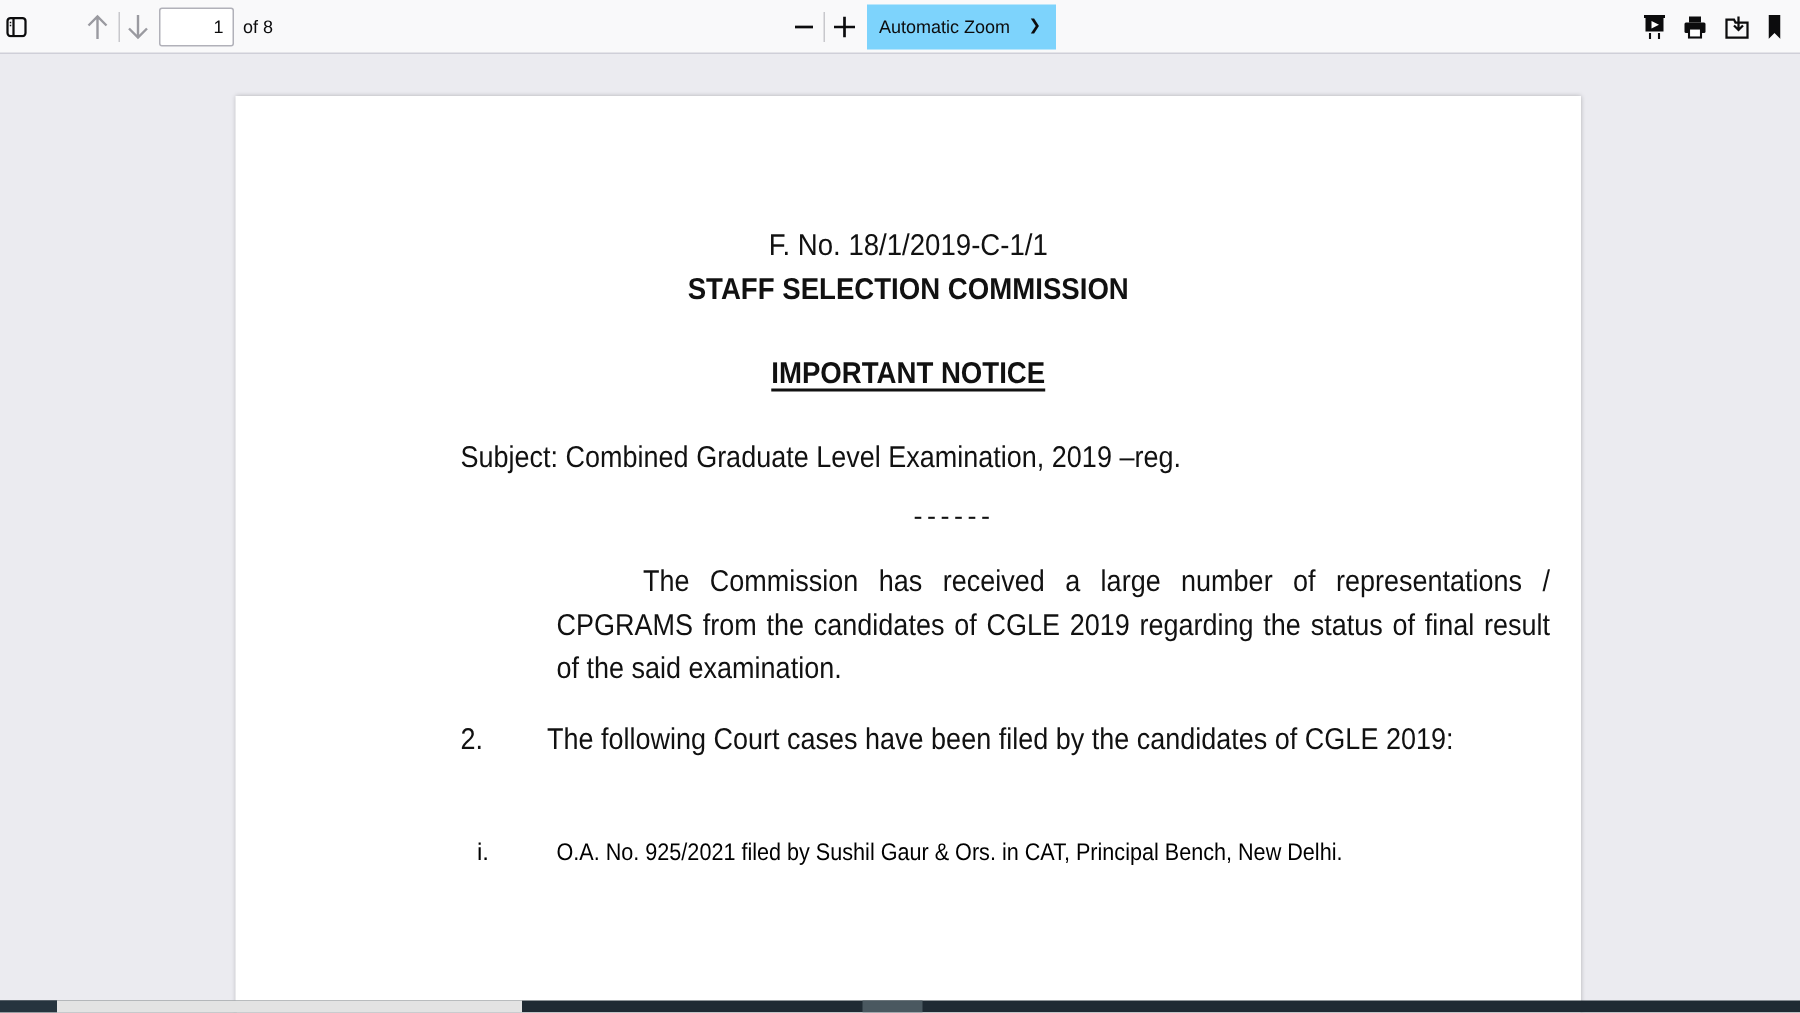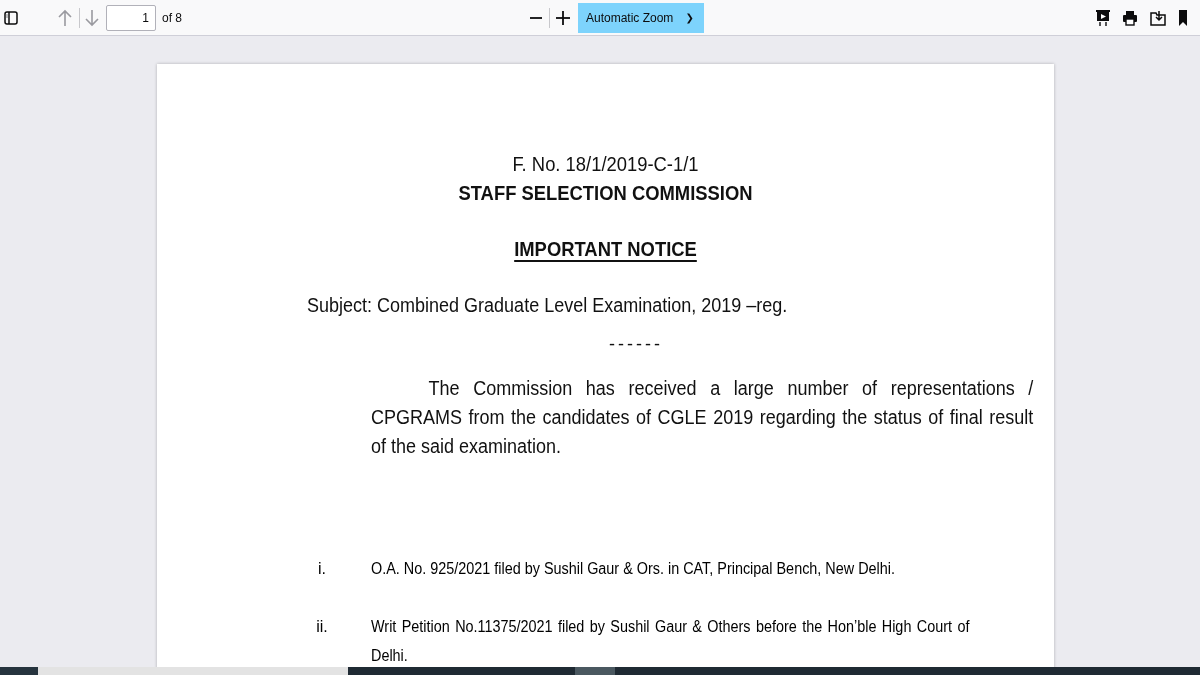--- a/index.html
+++ b/index.html
@@ -140,28 +140,27 @@
     <div class="doc center fno">F. No. 18/1/2019-C-1/1</div>
     <div class="doc center ssc">STAFF SELECTION COMMISSION</div>
     <div class="doc center notice"><span>IMPORTANT NOTICE</span></div>
     <div class="doc subject">Subject: Combined Graduate Level Examination, 2019 –reg.</div>
     <div class="doc dashes">------</div>
 
     <div class="doc para p1">
       <span class="sx">The Commission has received a large number of representations / CPGRAMS from the candidates of CGLE 2019 regarding the status of final result of the said examination.</span>
     </div>
 
+    <div class="doc para p2">
+      <span class="sx"><span class="num">2.</span><span>The following Court cases have been filed by the candidates of CGLE 2019:</span></span>
+    </div>
 
     <div class="li l1">
       <span class="roman">i.</span>
       <div class="text"><span class="sx">O.A. No. 925/2021 filed by Sushil Gaur &amp; Ors. in CAT, Principal Bench, New Delhi.</span></div>
-    </div>
-    <div class="li l2">
-      <span class="roman">ii.</span>
-      <div class="text"><span class="sx">Writ Petition No.11375/2021 filed by Sushil Gaur &amp; Others before the Hon’ble High Court of Delhi.</span></div>
     </div>
 
     <div class="doc p3" style="white-space:nowrap;">
       <span style="display:inline-block;width:64px;">3.</span><span>The Hon’ble High Court of Delhi vide its order dated 06.10.2021 has given</span>
     </div>
   </div>
 </div>
 
 <div class="taskbar">
   <div class="tb-seg1"></div>

